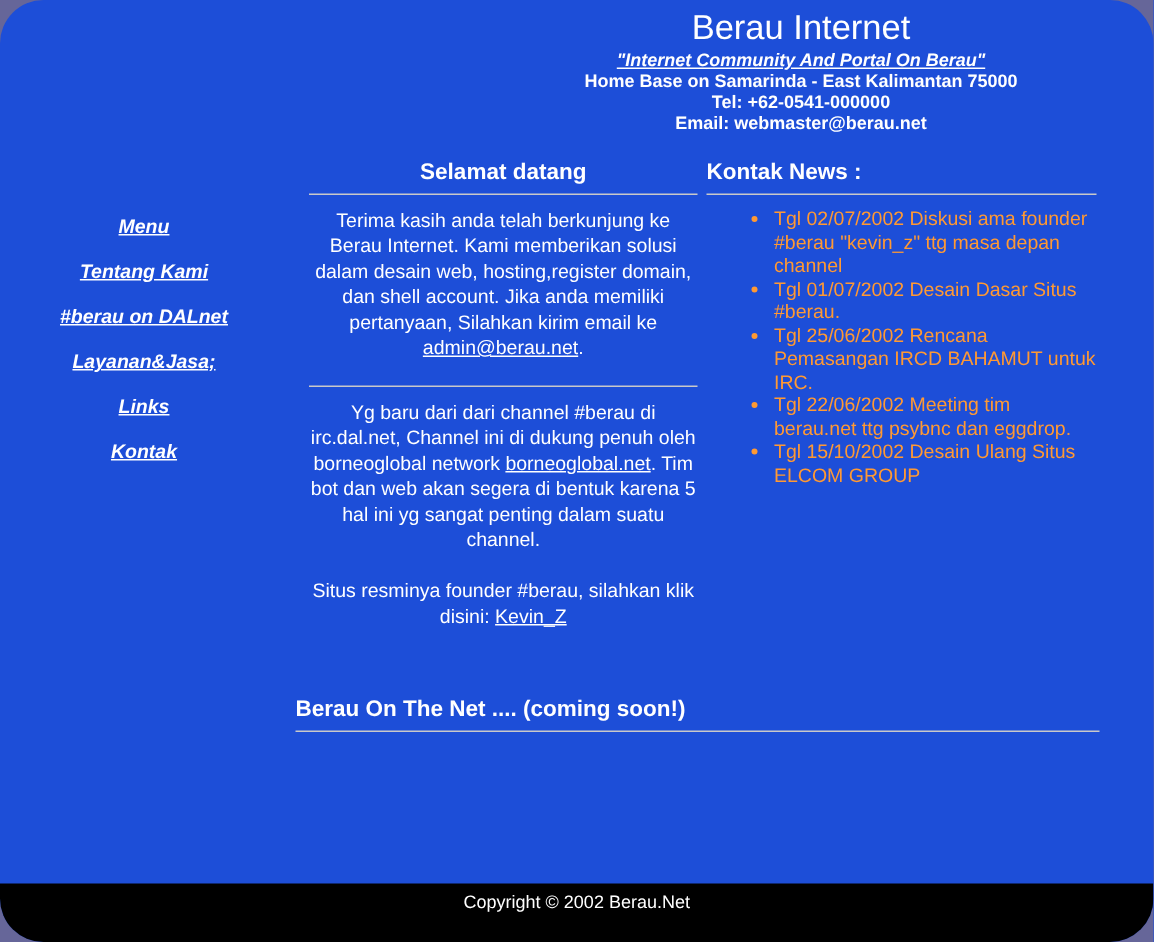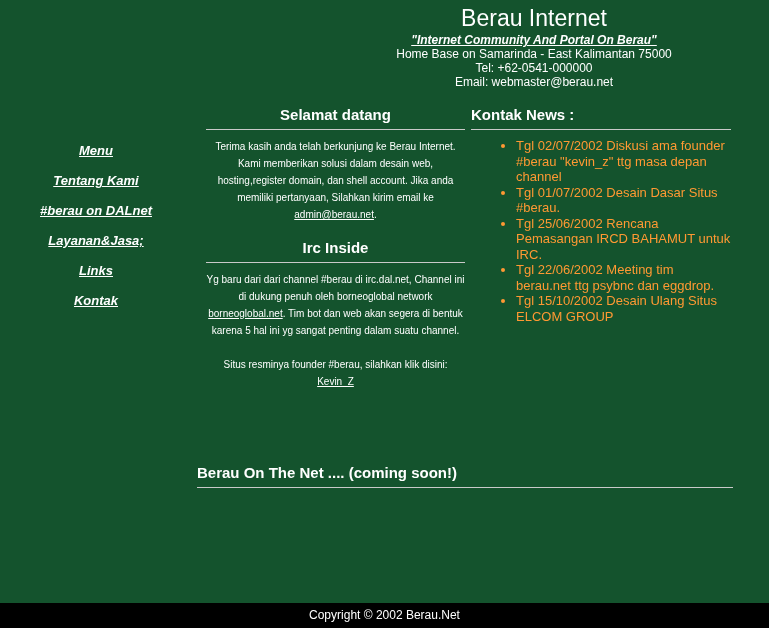--- a/index.html
+++ b/index.html
@@ -5,23 +5,24 @@
   * { box-sizing: border-box; }
   html, body { margin: 0; padding: 0; }
   body {
     width: 769px; height: 628px;
     font-family: "Liberation Sans", sans-serif;
     background: #666699;
   }
   .page {
     position: relative;
     width: 769px; height: 628px;
-    background: #14532d;
+    background: #1d4ed8;
     color: #ffffff;
     overflow: hidden;
+    border-radius: 29px;
   }
 
   
   .header {
     position: absolute;
     left: 299px; top: 5px; width: 470px;
     text-align: center;
   }
   .header h1 {
     margin: 0;
@@ -33,21 +34,21 @@
   .tagline {
     font-size: 12px;
     font-weight: bold;
     font-style: italic;
     text-decoration: underline;
     line-height: 14px;
     margin-top: 2px;
   }
   .hline {
     font-size: 12px;
-    font-weight: normal;
+    font-weight: bold;
     line-height: 14px;
   }
 
   
   .menu {
     position: absolute;
     left: 0; top: 143px; width: 192px;
     text-align: center;
     font-style: italic;
   }
@@ -76,21 +77,21 @@
     margin: 7px 0 0 0;
     line-height: 15px;
     color: #ffffff;
   }
   hr.rule {
     border: 0;
     border-top: 1px solid #c9c9c9;
     margin: 7px 0 8px 0;
   }
   .main-col p {
-    font-size: 10px;
+    font-size: 13px;
     line-height: 17px;
     margin: 0 0 17px 0;
   }
   .main-col a {
     color: #ffffff;
     text-decoration: underline;
     cursor: pointer;
   }
 
   .news-col ul {
@@ -106,21 +107,21 @@
   
   .bottom {
     position: absolute;
     left: 197px; top: 458px; width: 536px;
   }
 
   
   .footer {
     position: absolute;
     left: 0; bottom: 0;
-    width: 769px; height: 25px;
+    width: 769px; height: 39px;
     background: #000000;
     color: #ffffff;
     font-size: 12px;
     line-height: 25px;
     text-align: center;
   }
 </style>
 </head>
 <body>
 
@@ -144,21 +145,20 @@
   </nav>
 
   <main class="main-col">
     <section>
       <h2 class="section">Selamat datang</h2>
       <hr class="rule">
       <p><span>Terima kasih anda telah berkunjung ke Berau Internet. Kami memberikan solusi dalam desain web, hosting,register domain, dan shell account. Jika anda memiliki pertanyaan, Silahkan kirim email ke </span><a>admin@berau.net</a><span>.</span></p>
     </section>
 
     <section>
-      <h2 class="section">Irc Inside</h2>
       <hr class="rule">
       <p><span>Yg baru dari dari channel #berau di irc.dal.net, Channel ini di dukung penuh oleh borneoglobal network </span><a>borneoglobal.net</a><span>. Tim bot dan web akan segera di bentuk karena 5 hal ini yg sangat penting dalam suatu channel.</span></p>
       <p><span>Situs resminya founder #berau, silahkan klik disini: </span><a>Kevin_Z</a></p>
     </section>
   </main>
 
   <aside class="news-col">
     <h2 class="section">Kontak News :</h2>
     <hr class="rule">
     <ul>

